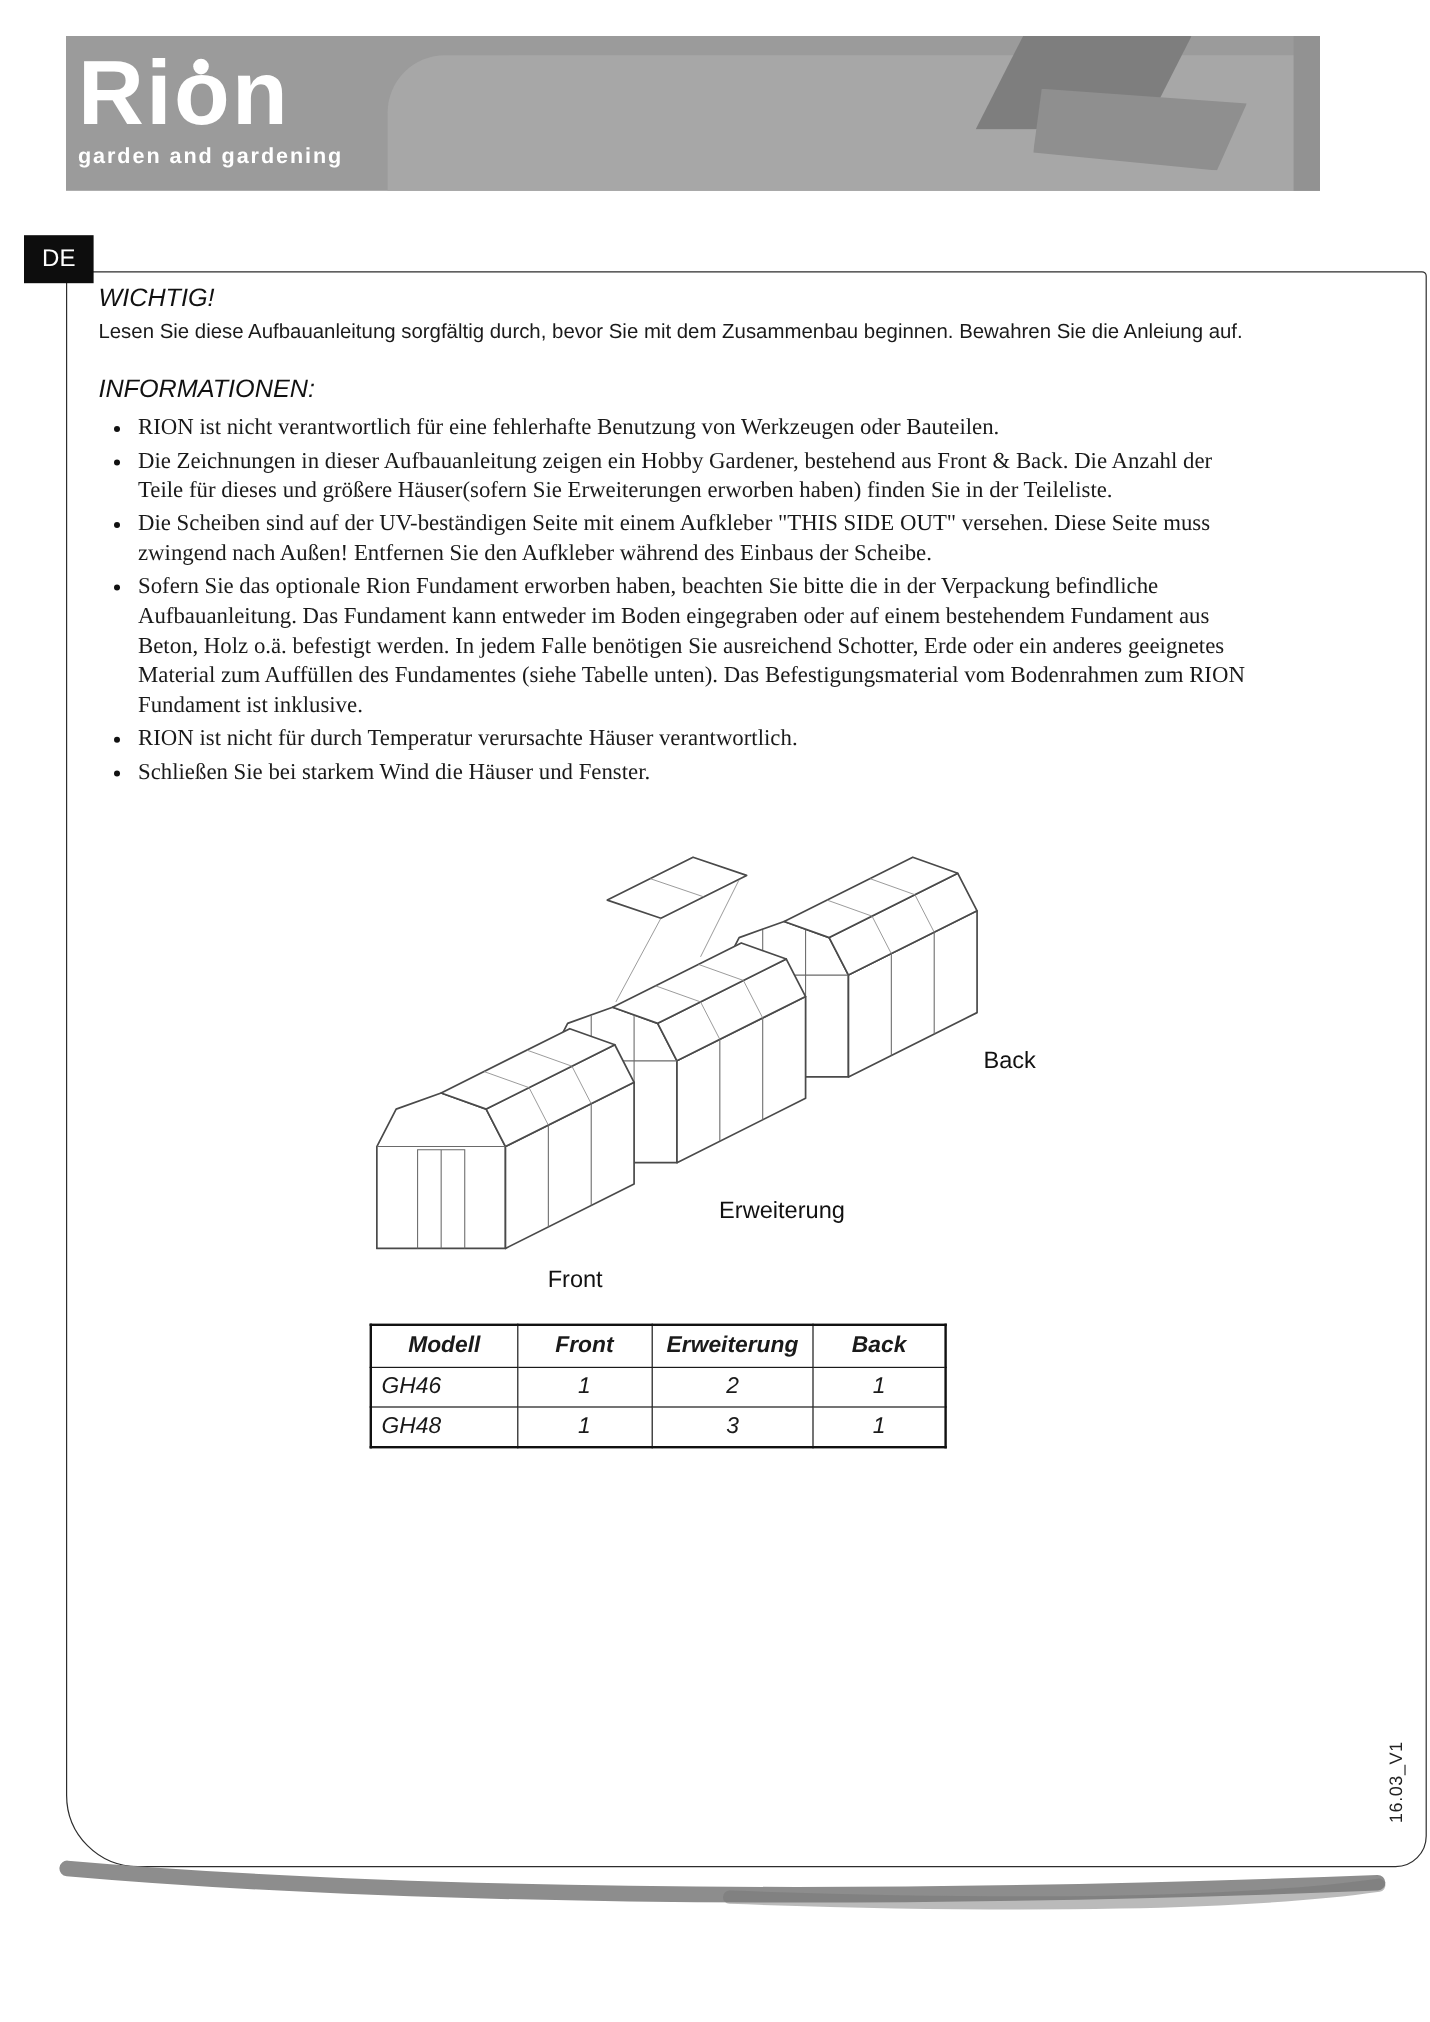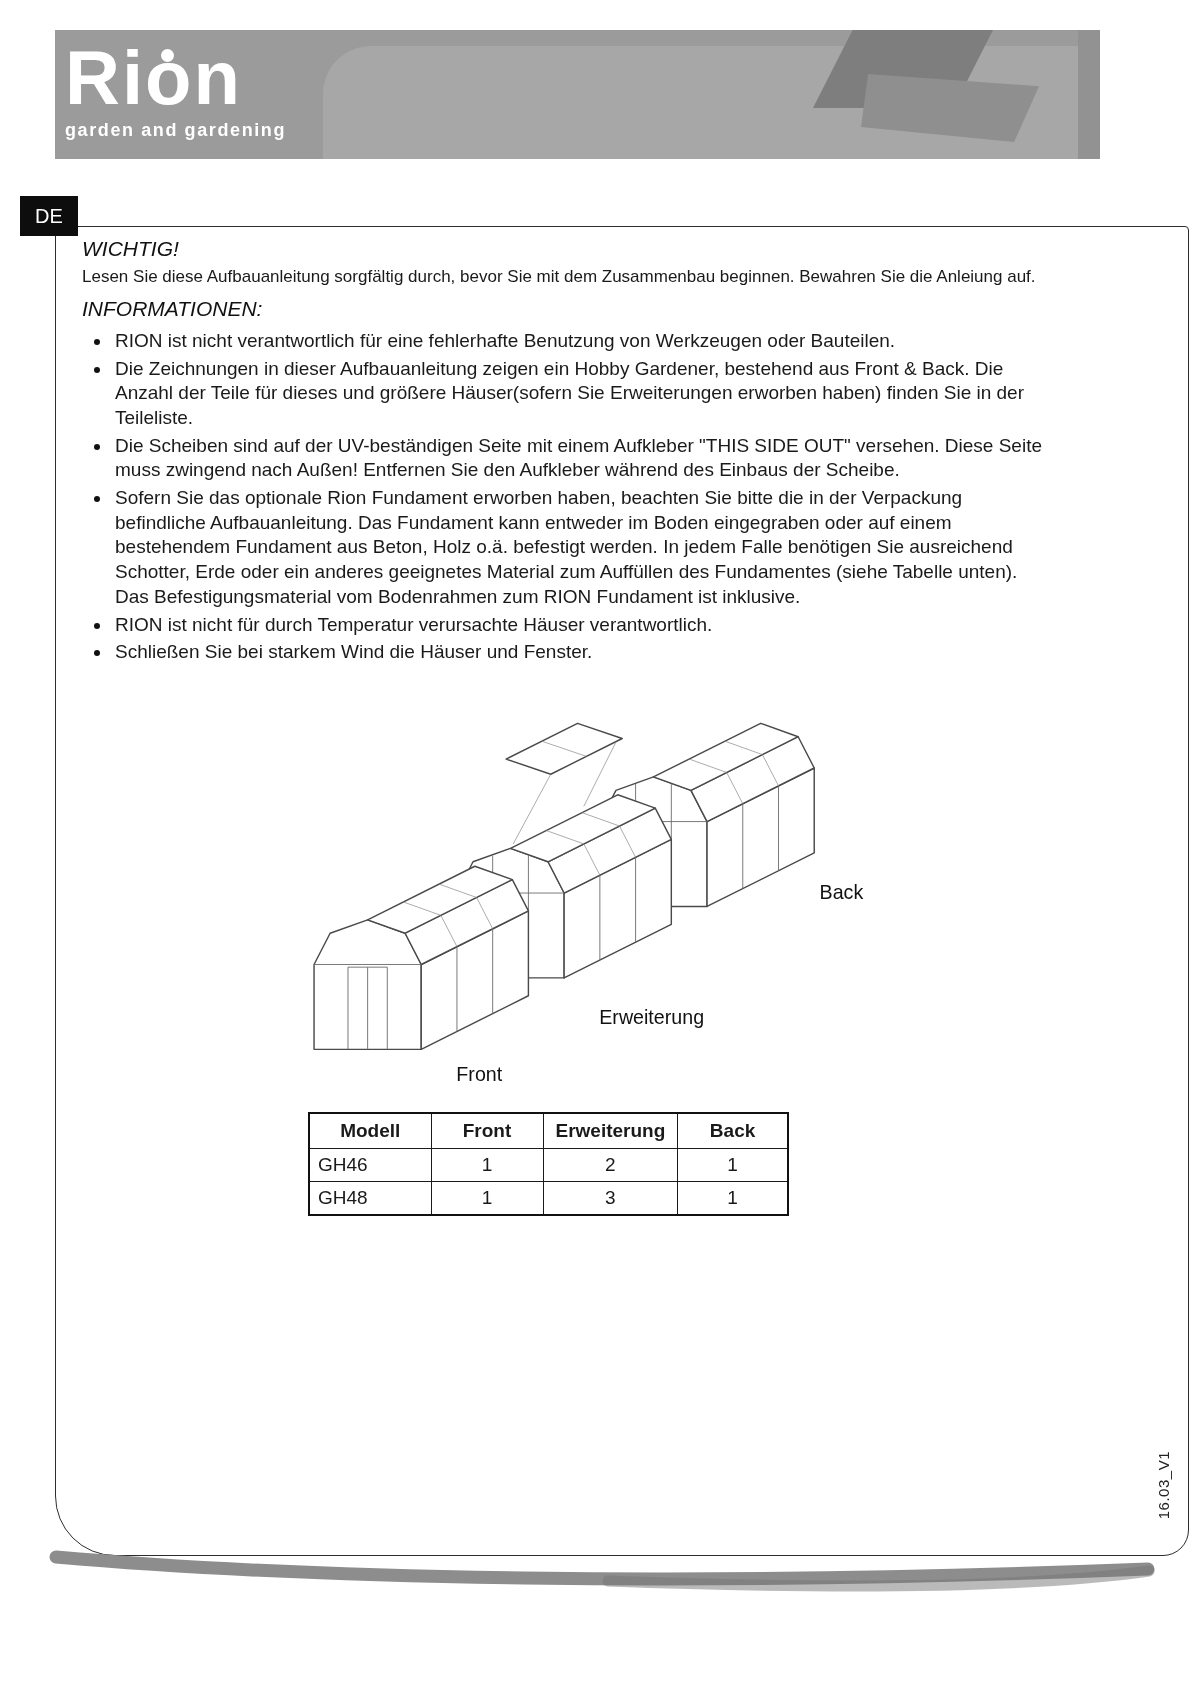--- a/index.html
+++ b/index.html
@@ -55,40 +55,42 @@
     position:absolute; left:55px; top:226px; width:1134px; height:1330px;
     border:1.6px solid #2d2d2d; border-radius:0 4px 26px 60px;
     padding:10px 48px 0 26px;
   }
   .h-italic {
     font-style:italic; font-size:21px; font-weight:400; margin:0; color:#111;
   }
   .intro-par {
     font-size:17px; line-height:1.35; margin:5px 0 0 0; max-width:965px;
   }
-  .informationen { margin-top:8px; }
+  .informationen { margin-top:24px; }
   .bullets {
     margin:8px 0 0 0; padding-left:30px; font-size:19px; line-height:1.3;
     max-width:970px;
+    font-family:Liberation Serif, serif;
   }
   .bullets li { margin:0 0 3px 0; padding-left:3px; }
   .bullets li::marker { color:#111; }
 
   
   .illustration { margin:36px 0 0 205px; width:590px; }
   .illustration svg { display:block; }
   .gh-face { fill:#ffffff; stroke:#4a4a4a; stroke-width:1.6; stroke-linejoin:round; }
   .gh-line { fill:none; stroke:#6a6a6a; stroke-width:1; }
   .gh-thin { fill:none; stroke:#8a8a8a; stroke-width:0.8; }
   .gh-label { font-family:"Liberation Sans", sans-serif; font-size:22px; fill:#111; }
 
   
   .parts-table {
     border-collapse:collapse; margin:18px 12px 0 226px; font-size:19px;
     border:2.5px solid #111;
+    font-style:italic;
   }
   .parts-table th, .parts-table td { border:1.5px solid #1a1a1a; }
   .parts-table th { font-weight:700; text-align:center; padding:6px 12px; }
   .parts-table td { padding:5px 12px; text-align:center; }
   .parts-table td.model-cell { text-align:left; padding-left:8px; }
   .col-modell { width:122px; } .col-front { width:112px; }
   .col-erw { width:130px; } .col-back { width:110px; }
 
   
   .version {

